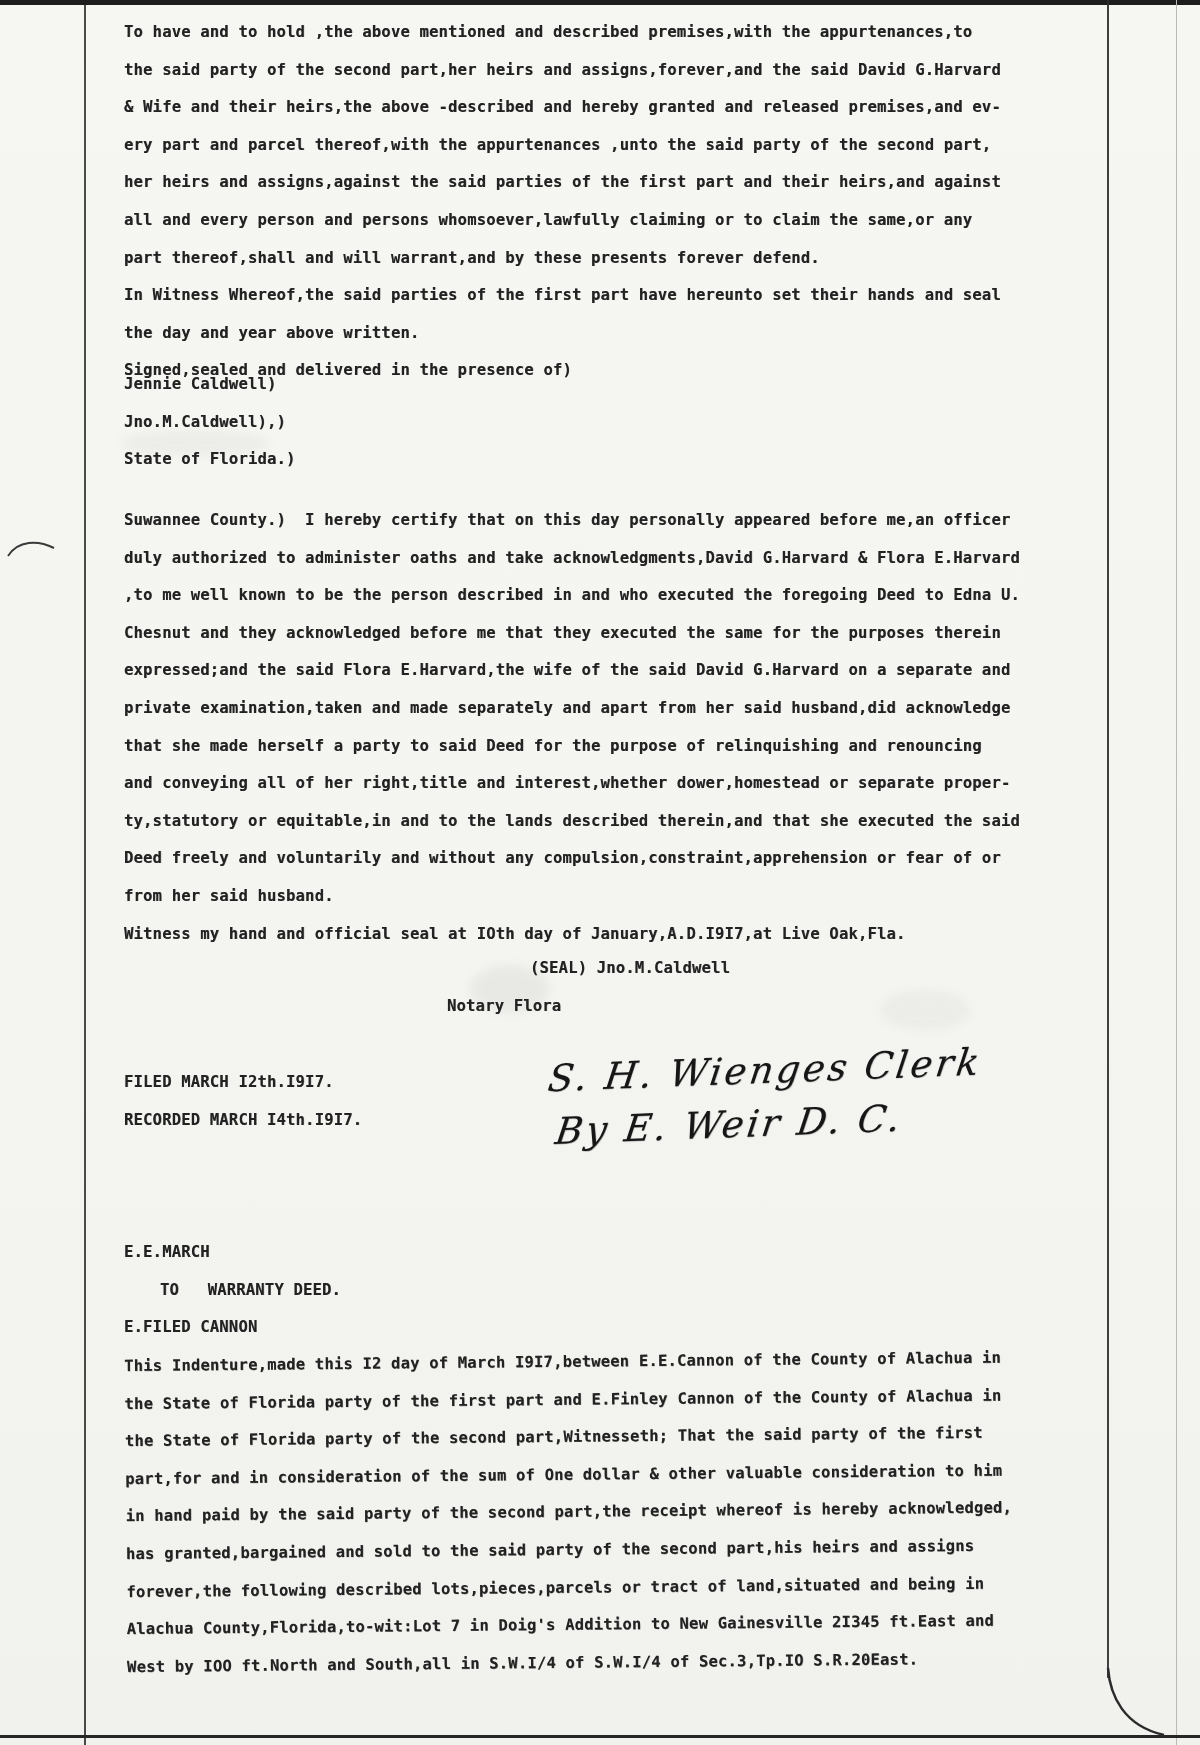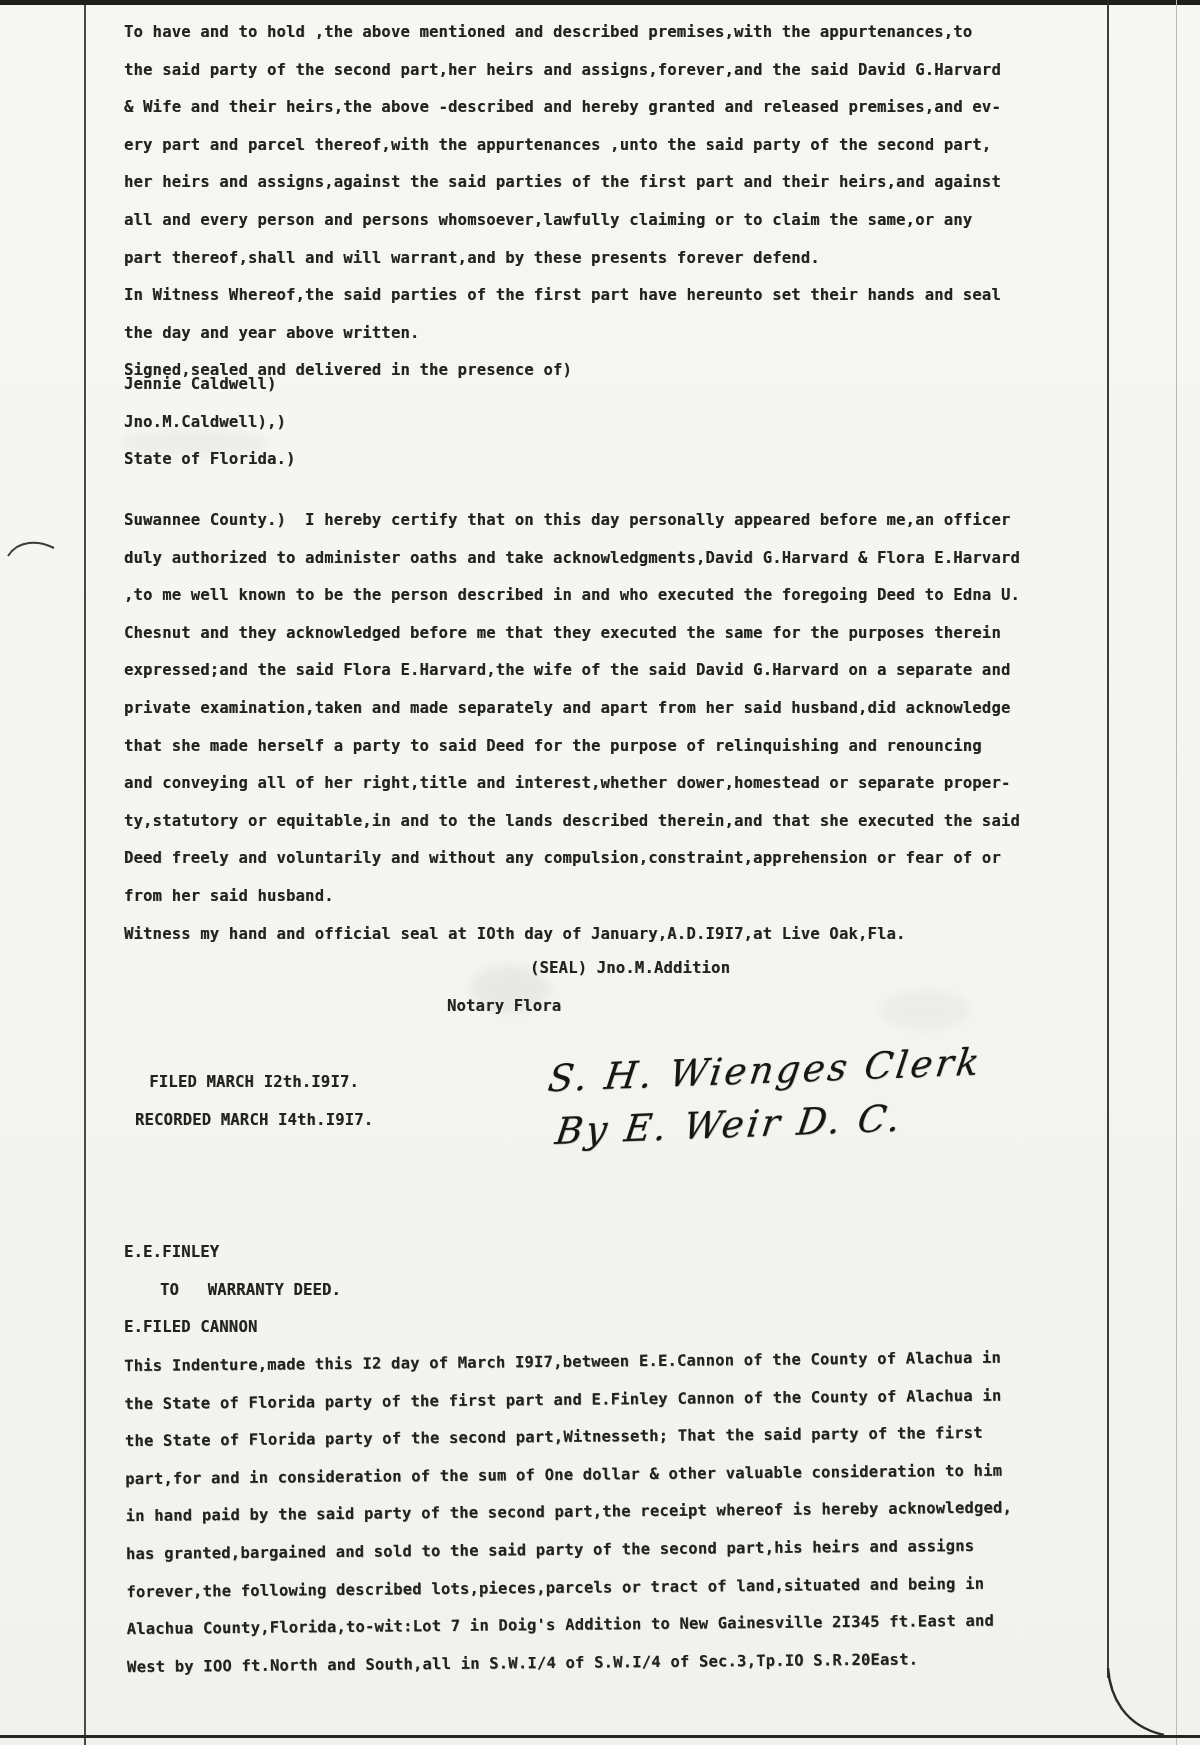--- a/index.html
+++ b/index.html
@@ -83,30 +83,30 @@
 Chesnut and they acknowledged before me that they executed the same for the purposes therein
 expressed;and the said Flora E.Harvard,the wife of the said David G.Harvard on a separate and
 private examination,taken and made separately and apart from her said husband,did acknowledge
 that she made herself a party to said Deed for the purpose of relinquishing and renouncing
 and conveying all of her right,title and interest,whether dower,homestead or separate proper-
 ty,statutory or equitable,in and to the lands described therein,and that she executed the said
 Deed freely and voluntarily and without any compulsion,constraint,apprehension or fear of or
 from her said husband.
 Witness my hand and official seal at IOth day of January,A.D.I9I7,at Live Oak,Fla.</div>
 
-  <div class="tline" style="left:530px;top:950px;">(SEAL) Jno.M.Addition</div>
+  <div class="tline" style="left:530px;top:950px;">(SEAL) Jno.M.Caldwell</div>
   <div class="tline" style="left:447px;top:988px;">Notary Flora</div>
 
-  <div class="tline" style="left:135px;top:1064px;text-align:center;">FILED MARCH I2th.I9I7.
+  <div class="tline" style="left:124px;top:1064px;">FILED MARCH I2th.I9I7.
 RECORDED MARCH I4th.I9I7.</div>
 
   <div class="handwriting" style="left:552px;top:1052px;">S. H. Wienges Clerk
  By E. Weir D. C.</div>
 
-  <div class="tline" style="left:124px;top:1234px;">E.E.FINLEY</div>
+  <div class="tline" style="left:124px;top:1234px;">E.E.MARCH</div>
   <div class="tline" style="left:160px;top:1272px;">TO   WARRANTY DEED.</div>
   <div class="tline" style="left:124px;top:1309px;">E.FILED CANNON</div>
 
   <div class="tline tilt" style="left:124px;top:1348px;">This Indenture,made this I2 day of March I9I7,between E.E.Cannon of the County of Alachua in
 the State of Florida party of the first part and E.Finley Cannon of the County of Alachua in
 the State of Florida party of the second part,Witnesseth; That the said party of the first
 part,for and in consideration of the sum of One dollar &amp; other valuable consideration to him
 in hand paid by the said party of the second part,the receipt whereof is hereby acknowledged,
 has granted,bargained and sold to the said party of the second part,his heirs and assigns
 forever,the following described lots,pieces,parcels or tract of land,situated and being in

